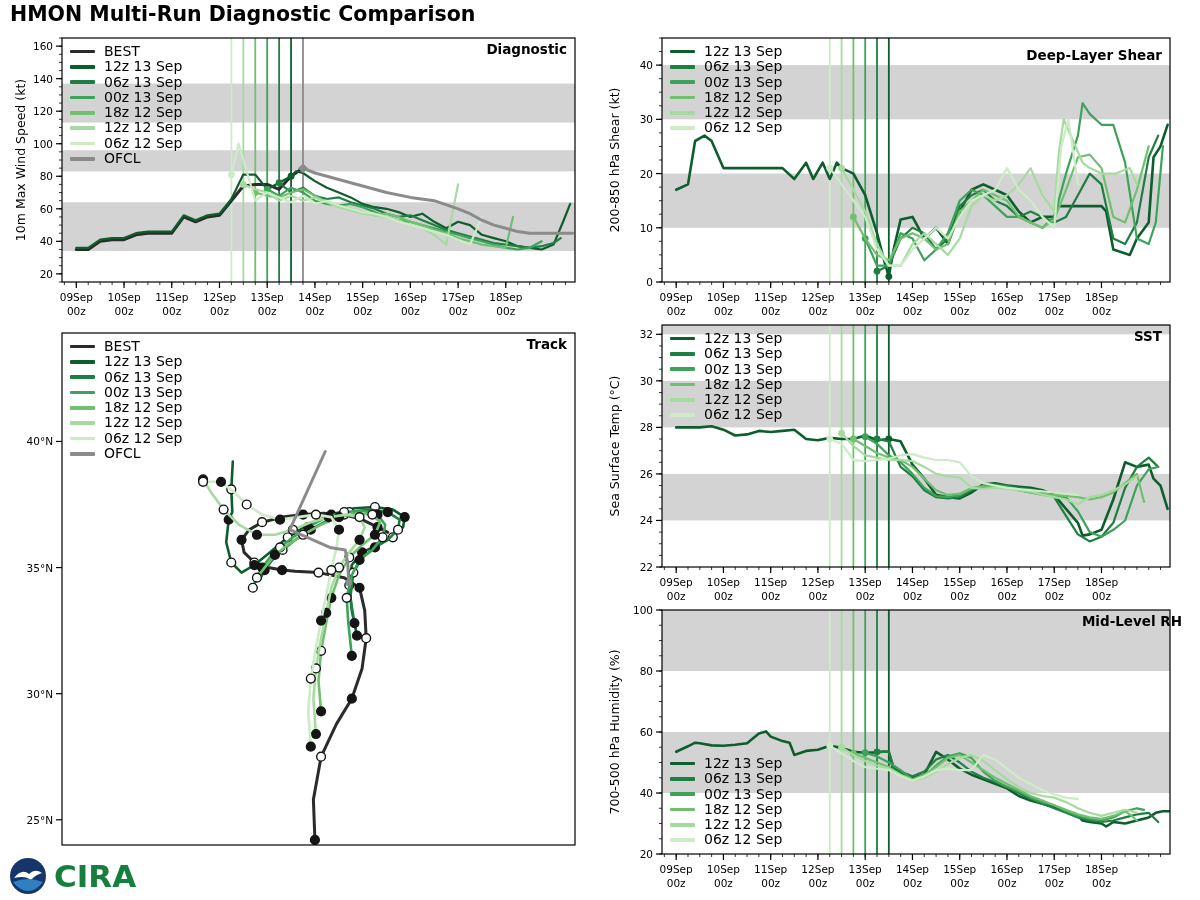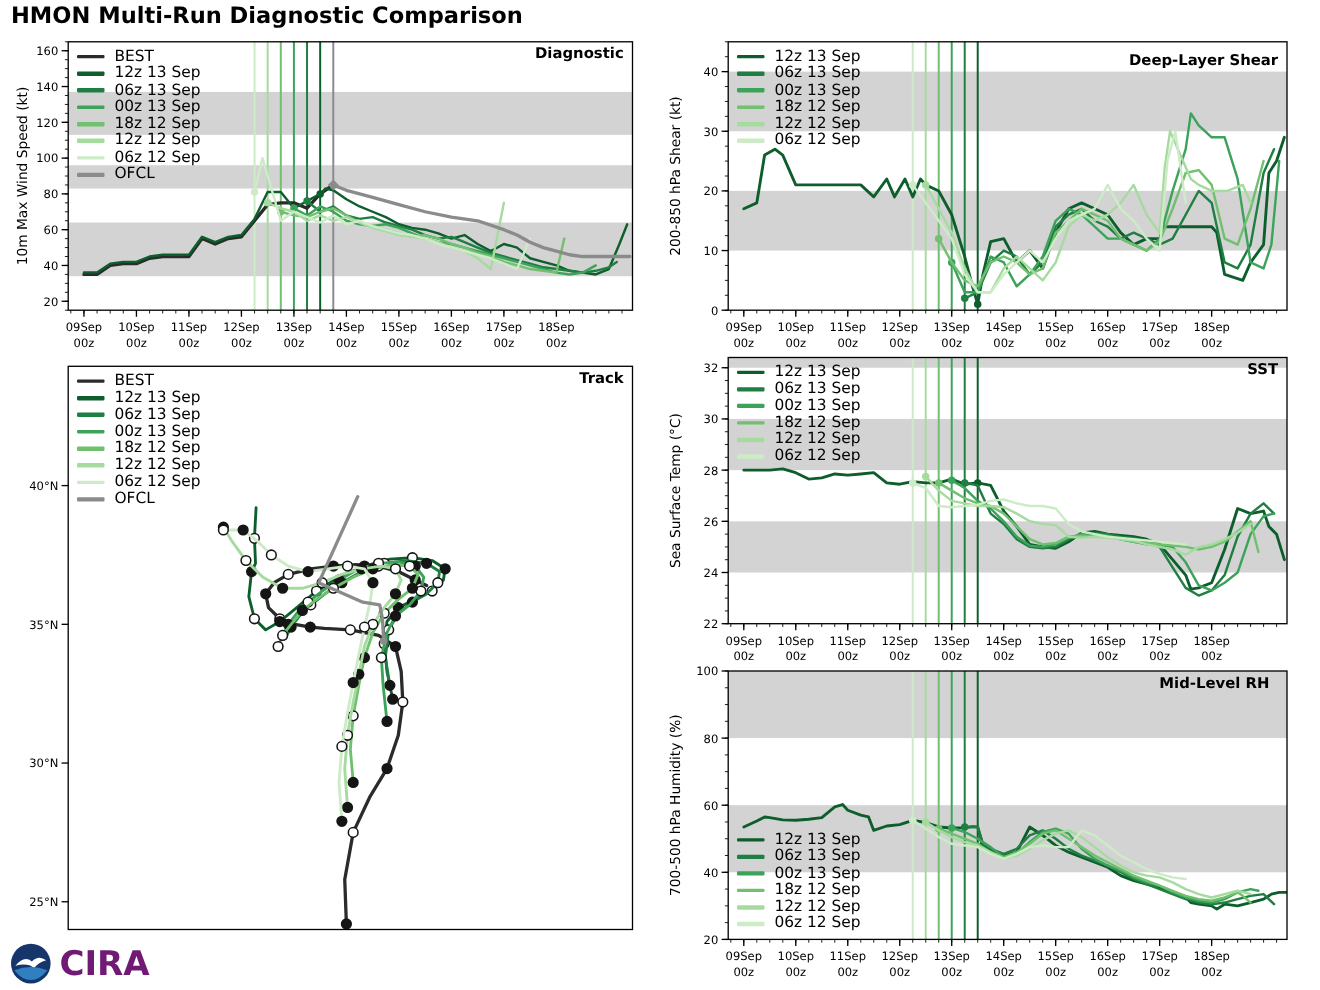--- a/index.html
+++ b/index.html
@@ -5,34 +5,34 @@
   html,body{margin:0;padding:0;background:#ffffff;}
   #stage{position:relative;width:1200px;height:900px;background:#ffffff;overflow:hidden;
          font-family:"DejaVu Sans","Liberation Sans",sans-serif;color:#000;}
   .htitle{position:absolute;top:2px;font-size:20.5px;font-weight:bold;white-space:nowrap;}
   #title-left{left:10px;}
   #title-right{right:26px;}
   .ptitle{position:absolute;font-size:13.5px;font-weight:bold;text-align:right;z-index:5;}
   #t-int{left:62px;top:41px;width:505px;}
   #t-shear{left:656px;top:47px;width:506px;}
   #t-sst{left:656px;top:328px;width:506px;}
-  #t-rh{left:648px;top:613px;width:506px;}
+  #t-rh{left:676px;top:613px;width:506px;}
   #t-track{left:62px;top:336px;width:505px;}
   .ylab{position:absolute;font-size:12.5px;white-space:nowrap;transform:translate(-50%,-50%) rotate(-90deg);z-index:4;}
   #yl-int{left:20px;top:160px;}
   #yl-shear{left:614px;top:160px;}
   #yl-sst{left:614px;top:446px;}
   #yl-rh{left:614px;top:732px;}
   .legend{position:absolute;z-index:6;}
   .lrow{display:flex;align-items:center;height:15.3px;}
   .lswatch{width:25px;height:3.6px;border-radius:1px;margin-right:9px;flex:0 0 auto;}
   .llab{font-size:14px;line-height:15.3px;white-space:nowrap;}
   #chart-svg{position:absolute;left:0;top:0;z-index:1;}
   #logos{position:absolute;left:8px;top:855px;height:42px;display:flex;align-items:center;z-index:5;}
-  .cira-text{font-size:31px;font-weight:bold;color:#701a75;letter-spacing:0px;margin-left:6px;
+  .cira-text{font-size:31px;font-weight:bold;color:#15803d;letter-spacing:0px;margin-left:6px;
              font-family:"DejaVu Sans","Liberation Sans",sans-serif;}
 </style>
 </head>
 <body>
 
 <div id="stage">
   <div id="title-left" class="htitle">HMON Multi-Run Diagnostic Comparison</div>
 
   <div id="t-int" class="ptitle">Diagnostic</div>
   <div id="t-shear" class="ptitle">Deep-Layer Shear</div>

